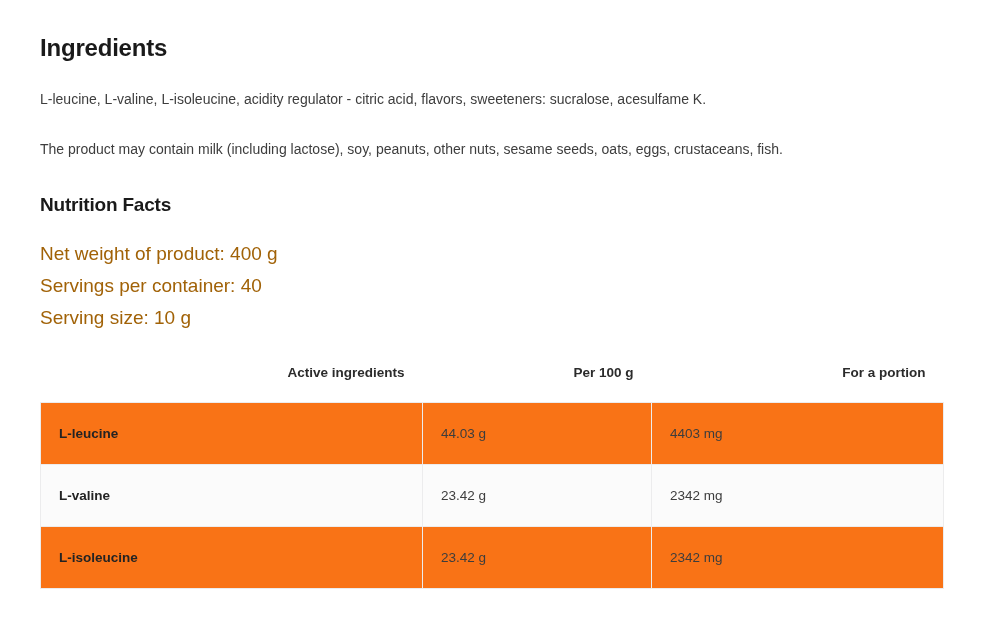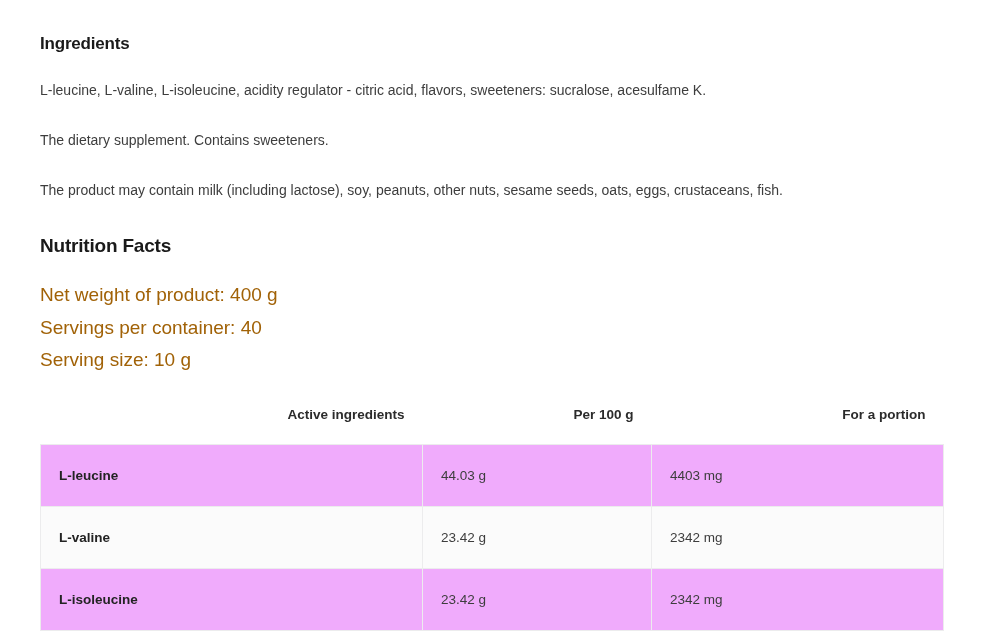--- a/index.html
+++ b/index.html
@@ -12,21 +12,21 @@
     width: 982px;
     height: 644px;
     font-family: "Liberation Sans", sans-serif;
     color: #1b1b1b;
     overflow: hidden;
   }
   .page {
     padding: 34px 40px 0 40px;
   }
   h2.section-title {
-    font-size: 17px;
+    font-size: 24px;
     line-height: 1.2;
     font-weight: 700;
     letter-spacing: -0.2px;
     color: #1a1a1a;
     margin: 0 0 26px 0;
   }
   h2.section-title.second {
     margin-top: 34px;
     margin-bottom: 22px;
     font-size: 19px;
@@ -61,21 +61,21 @@
     color: #2b2b2b;
     padding: 10px 18px 22px 18px;
     border: none;
     background: transparent;
   }
   table.nutrition td {
     font-size: 13.5px;
     color: #3d3d3d;
     padding: 23px 18px;
     border: 1px solid #ececed;
-    background: #f0abfc;
+    background: #f97316;
     vertical-align: middle;
   }
   table.nutrition tbody tr:nth-child(even) td {
     background: #fbfbfb;
   }
   table.nutrition td.name {
     font-weight: 600;
     color: #232323;
   }
   col.c1 { width: 382px; }
@@ -83,21 +83,20 @@
   col.c3 { width: 292px; }
 </style>
 </head>
 <body>
 
 <div class="page">
 
   <h2 class="section-title">Ingredients</h2>
 
   <p class="para">L-leucine, L-valine, L-isoleucine, acidity regulator - citric acid, flavors, sweeteners: sucralose, acesulfame K.</p>
-  <p class="para">The dietary supplement. Contains sweeteners.</p>
   <p class="para">The product may contain milk (including lactose), soy, peanuts, other nuts, sesame seeds, oats, eggs, crustaceans, fish.</p>
 
   <h2 class="section-title second">Nutrition Facts</h2>
 
   <div class="facts-list">
     <div class="fact">Net weight of product: 400 g</div>
     <div class="fact">Servings per container: 40</div>
     <div class="fact">Serving size: 10 g</div>
   </div>
 

